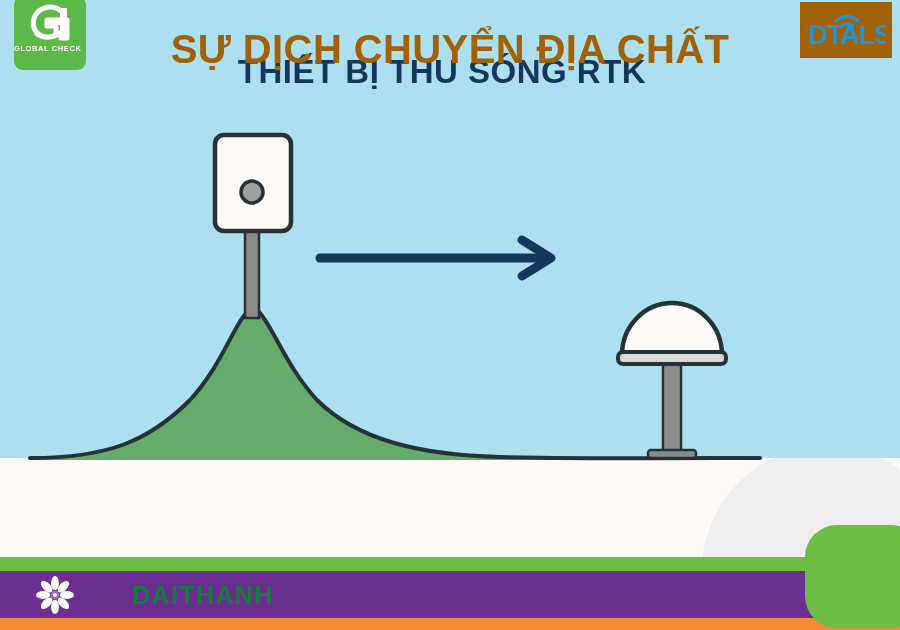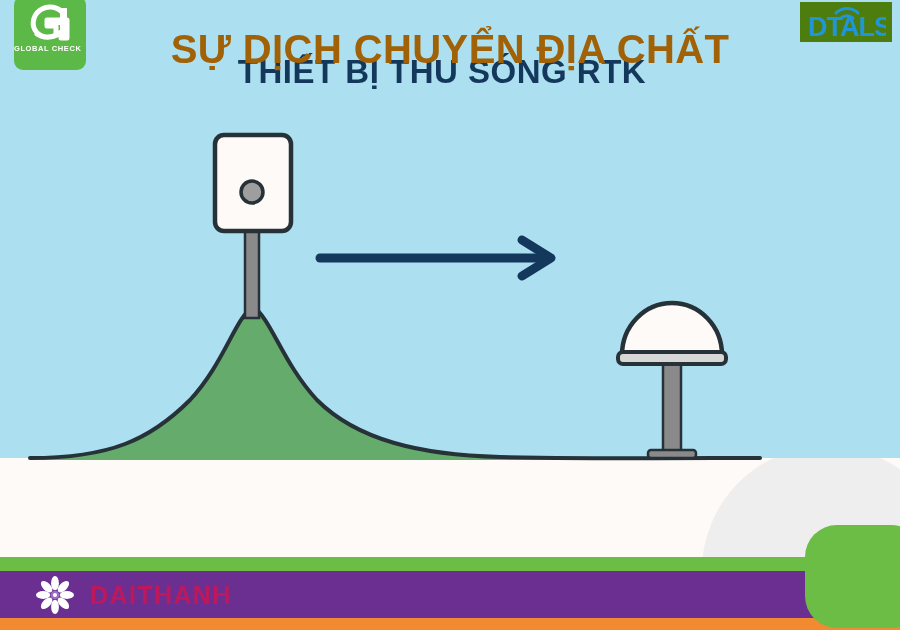--- a/index.html
+++ b/index.html
@@ -53,22 +53,22 @@
     font-size: 7.5px;
     font-weight: bold;
     letter-spacing: 0.6px;
     font-family: "Liberation Sans", sans-serif;
   }
 
   
   #dtals-logo {
     position: absolute;
     left: 800px; top: 2px;
-    width: 92px; height: 40px;
-    background: #4d7c0f;
+    width: 92px; height: 56px;
+    background: #a16207;
     display: flex;
     align-items: center;
     justify-content: center;
   }
   #dtals-logo svg { display: block; }
 
   
   #headline {
     position: absolute;
     left: 0; right: 16px;
@@ -159,25 +159,26 @@
   #daithanh {
     position: absolute;
     left: 36px; top: 574px;
     height: 42px;
     display: flex;
     align-items: center;
     gap: 16px;
   }
   #daithanh .dt-flower { width: 38px; height: 38px; display:block; }
   #daithanh .dt-word {
-    color: #be185d;
+    color: #15803d;
     font-size: 25px;
     font-weight: bold;
     letter-spacing: 1.4px;
     font-family: "Liberation Sans", sans-serif;
+    margin-left: 42px;
   }
 </style>
 </head>
 <body>
 
 <div id="canvas">
 
   <div id="sky"></div>
 
   <div id="band">

